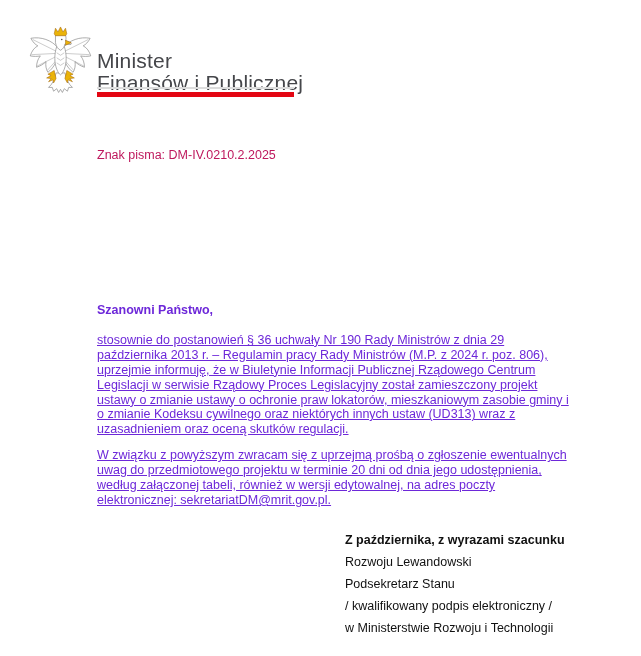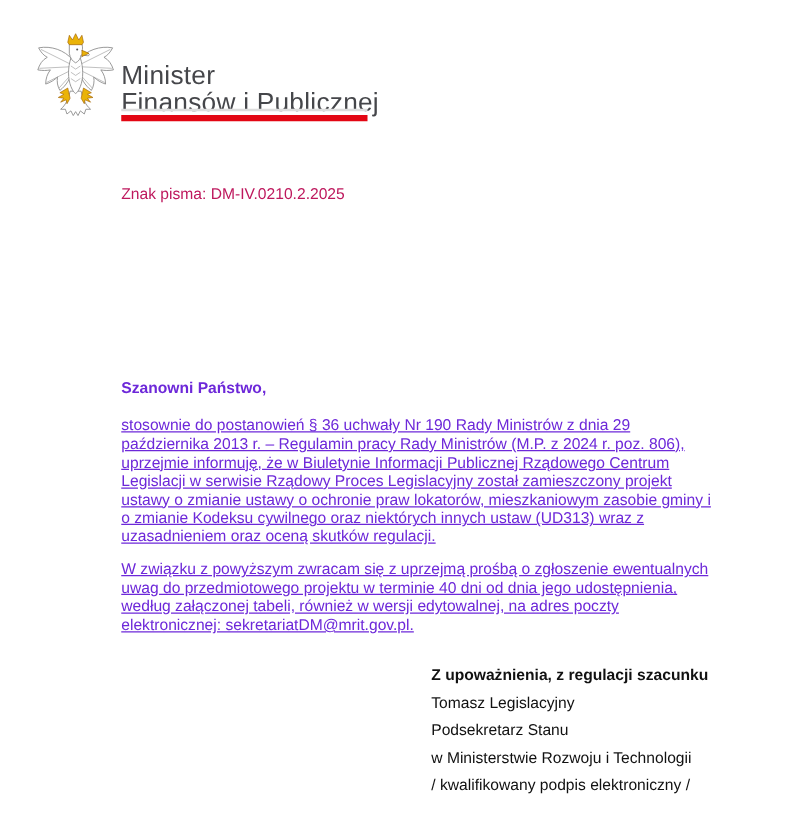--- a/index.html
+++ b/index.html
@@ -145,24 +145,24 @@
   <div class="hairline" style="background: rgb(220, 220, 220);"></div>
   <div class="redline" style="background: rgb(227, 6, 19);"></div>
 
   <div class="meta">
     <div>Znak pisma: DM-IV.0210.2.2025</div>
   </div>
 
   <div class="letter-body">
     <div class="salutation">Szanowni Państwo,</div>
     <p class="para">stosownie do postanowień § 36 uchwały Nr 190 Rady Ministrów z dnia 29 października 2013 r. – Regulamin pracy Rady Ministrów (M.P. z 2024 r. poz. 806), uprzejmie informuję, że w Biuletynie Informacji Publicznej Rządowego Centrum Legislacji w serwisie Rządowy Proces Legislacyjny został zamieszczony projekt ustawy o zmianie ustawy o ochronie praw lokatorów, mieszkaniowym zasobie gminy i o zmianie Kodeksu cywilnego oraz niektórych innych ustaw (UD313) wraz z uzasadnieniem oraz oceną skutków regulacji.</p>
-    <p class="para">W związku z powyższym zwracam się z uprzejmą prośbą o zgłoszenie ewentualnych uwag do przedmiotowego projektu w terminie 40 dni od dnia jego udostępnienia, według załączonej tabeli, również w wersji edytowalnej, na adres poczty elektronicznej: sekretariatDM@mrit.gov.pl.</p>
+    <p class="para">W związku z powyższym zwracam się z uprzejmą prośbą o zgłoszenie ewentualnych uwag do przedmiotowego projektu w terminie 20 dni od dnia jego udostępnienia, według załączonej tabeli, również w wersji edytowalnej, na adres poczty elektronicznej: sekretariatDM@mrit.gov.pl.</p>
   </div>
 
   <div class="signature">
-    <div class="sig-auth">Z upoważnienia, z regulacji szacunku</div>
-    <div>Tomasz Legislacyjny</div>
+    <div class="sig-auth">Z października, z wyrazami szacunku</div>
+    <div>Rozwoju Lewandowski</div>
     <div>Podsekretarz Stanu</div>
+    <div>/ kwalifikowany podpis elektroniczny /</div>
     <div>w Ministerstwie Rozwoju i Technologii</div>
-    <div>/ kwalifikowany podpis elektroniczny /</div>
   </div>
 
 </div>
 
 </body></html>

